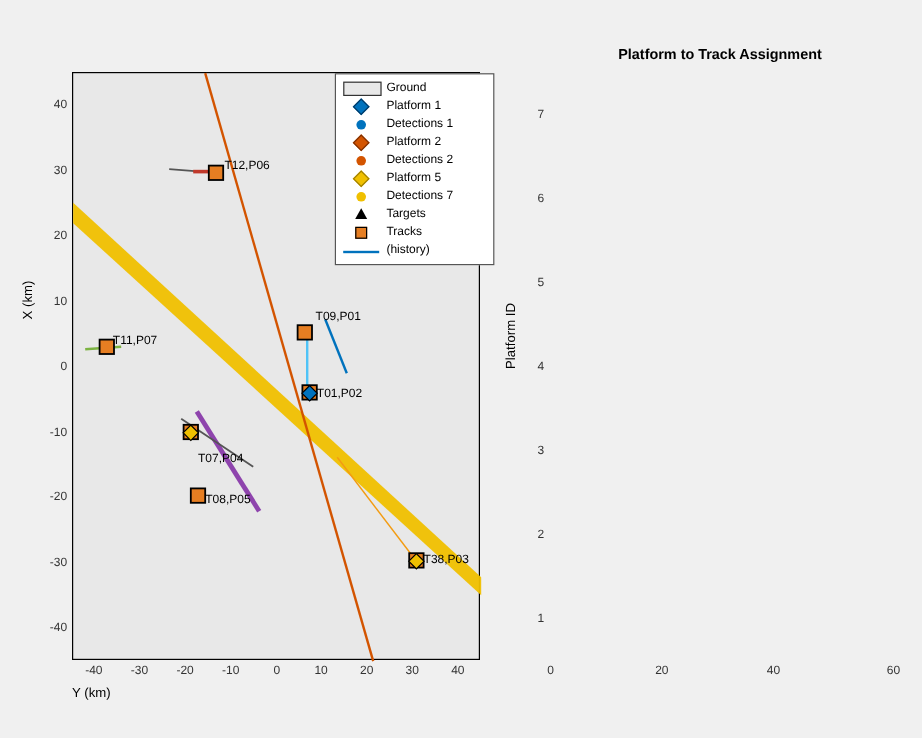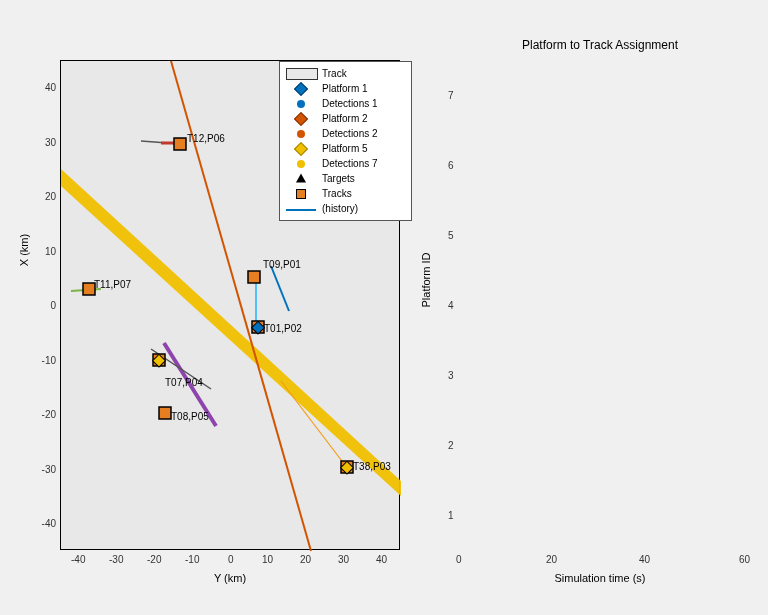--- a/index.html
+++ b/index.html
@@ -23,31 +23,30 @@
     background: #e8e8e8;
     border: 1px solid #000;
     box-sizing: border-box;
   }
   .axes-white {
     background: #fff;
   }
   .axis-label {
     position: absolute;
     font-size: 11px;
-    text-align: center;
   }
   .tick-label {
     position: absolute;
     font-size: 10px;
     color: #333;
   }
   .title {
     position: absolute;
     font-size: 12px;
-    font-weight: normal;
+    font-weight: bold;
     text-align: center;
   }
   .legend {
     position: absolute;
     background: #fff;
     border: 1px solid #555;
     padding: 4px 6px;
     font-size: 10px;
     line-height: 15px;
     z-index: 5;
@@ -156,21 +155,21 @@
   <div class="tick-label" style="left:36px; top:82px;  text-align:right; width:20px;">40</div>
 
   <div class="axis-label" style="left:60px; top:572px; width:340px;">Y (km)</div>
   <div class="axis-label" style="left:8px; top:300px; transform:rotate(-90deg); transform-origin:left top; width:100px; text-align:center; margin-left:10px;">X (km)</div>
 
   <div class="legend" style="left:279px; top:61px; width:119px;">
     <div class="legend-row">
         <div class="legend-swatch">
           <div class="swatch-patch"></div>
         </div>
-        <span>Track</span>
+        <span>Ground</span>
       </div>
     <div class="legend-row">
         <div class="legend-swatch">
           <div class="swatch-marker diamond" style="background:#0072bd;border:1px solid #003a66;"></div>
         </div>
         <span>Platform 1</span>
       </div>
     <div class="legend-row">
         <div class="legend-swatch">
           <div class="swatch-marker circle" style="background:#0072bd;"></div>
@@ -229,16 +228,15 @@
   <div class="tick-label" style="left:739px; top:554px;">60</div>
 
   <div class="tick-label" style="left:448px; top:510px;">1</div>
   <div class="tick-label" style="left:448px; top:440px;">2</div>
   <div class="tick-label" style="left:448px; top:370px;">3</div>
   <div class="tick-label" style="left:448px; top:300px;">4</div>
   <div class="tick-label" style="left:448px; top:230px;">5</div>
   <div class="tick-label" style="left:448px; top:160px;">6</div>
   <div class="tick-label" style="left:448px; top:90px;">7</div>
 
-  <div class="axis-label" style="left:460px; top:572px; width:280px;">Simulation time (s)</div>
   <div class="axis-label" style="left:420px; top:340px; transform:rotate(-90deg); transform-origin:left top; width:120px; text-align:center;">Platform ID</div>
 
 </div>
 
 </body></html>

